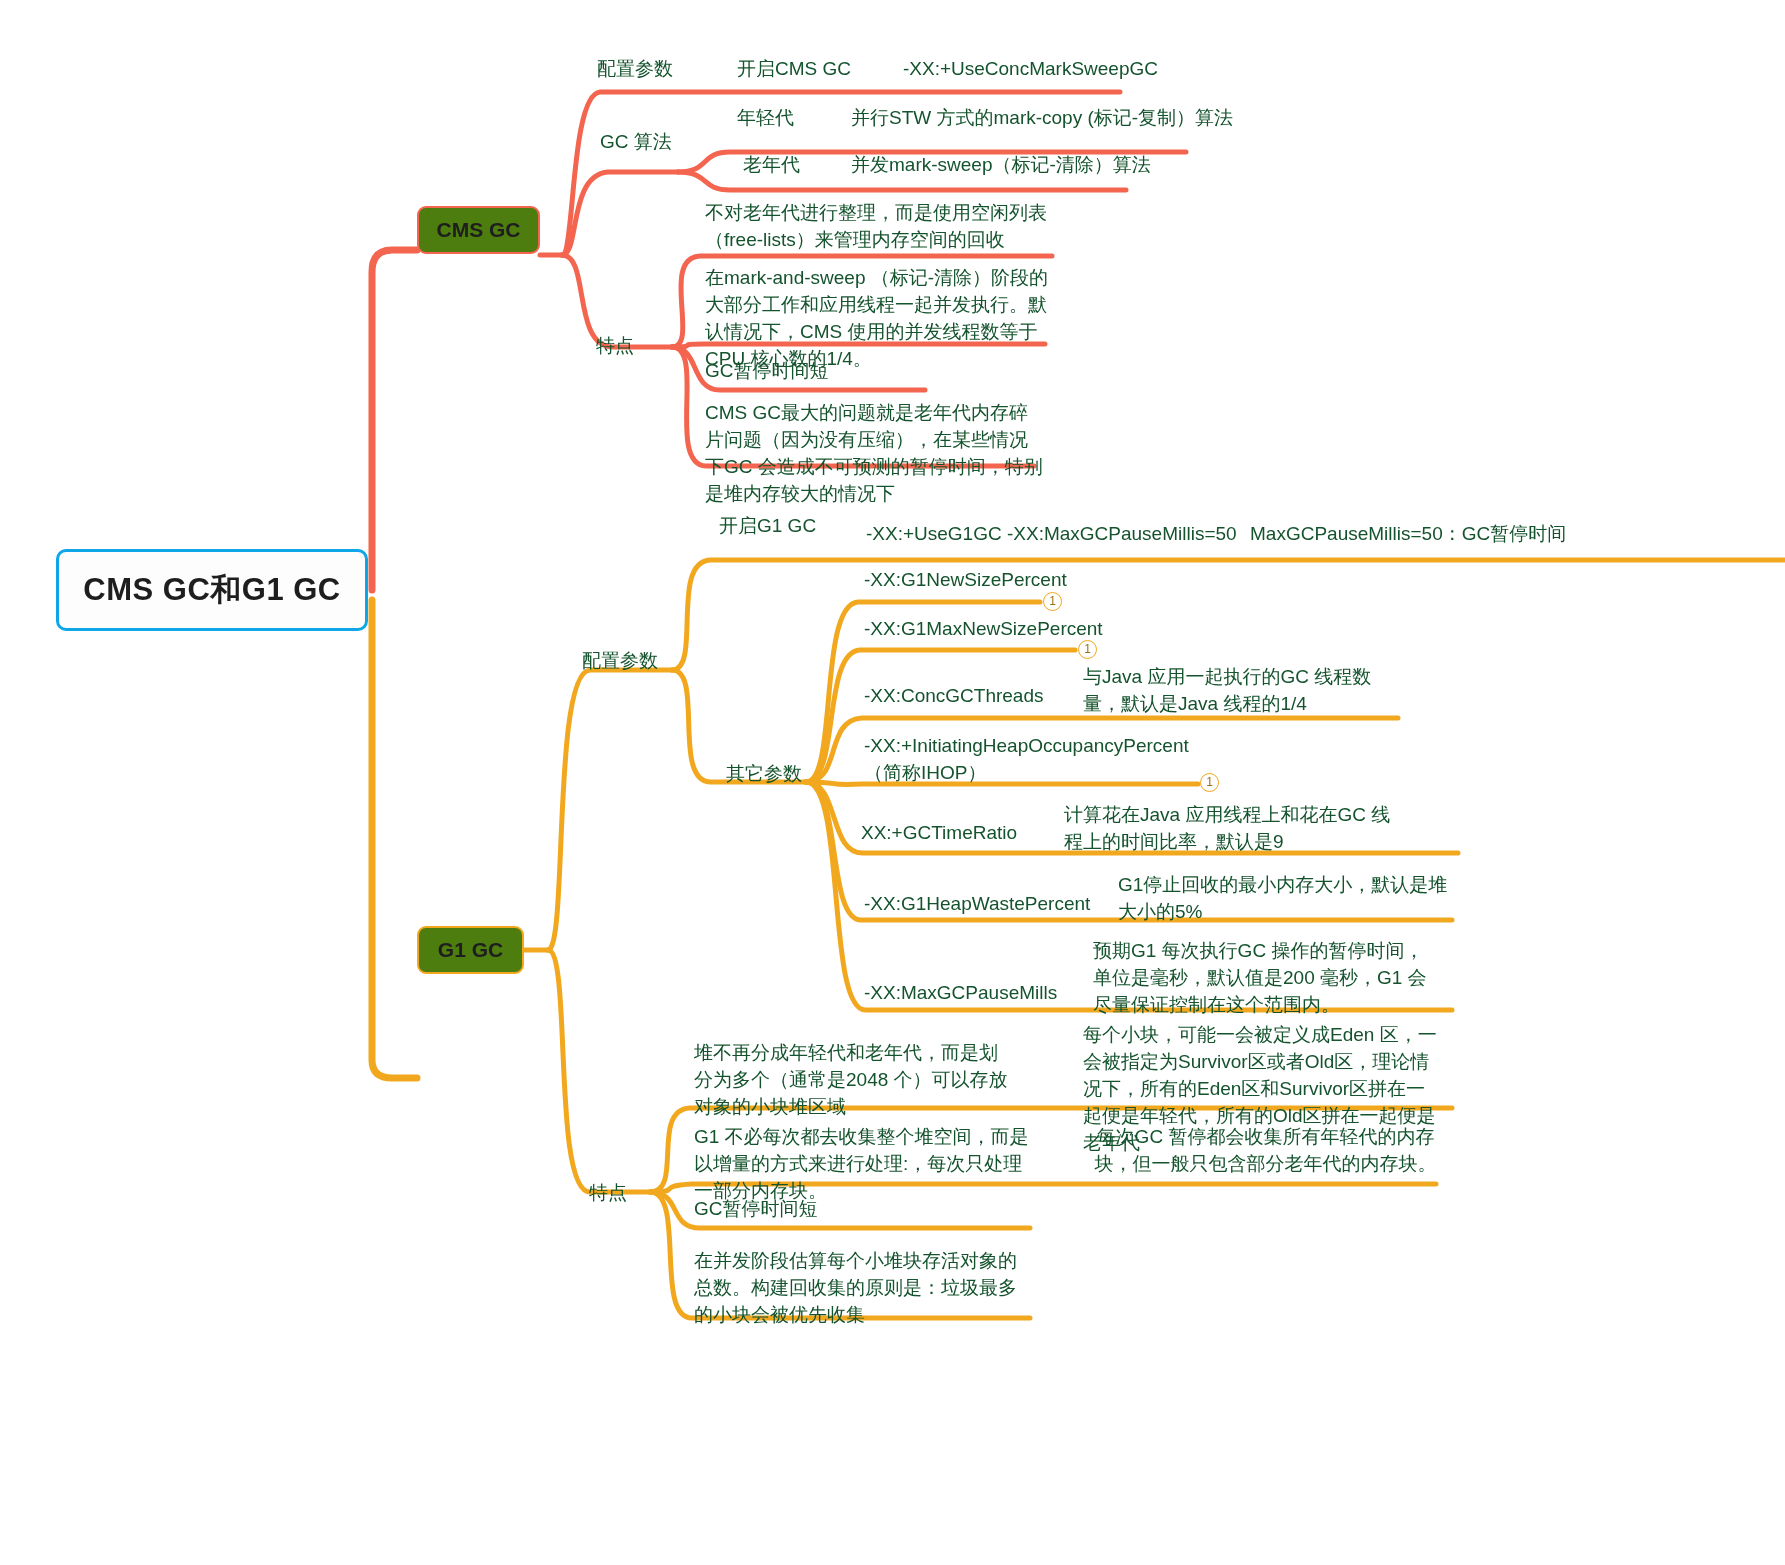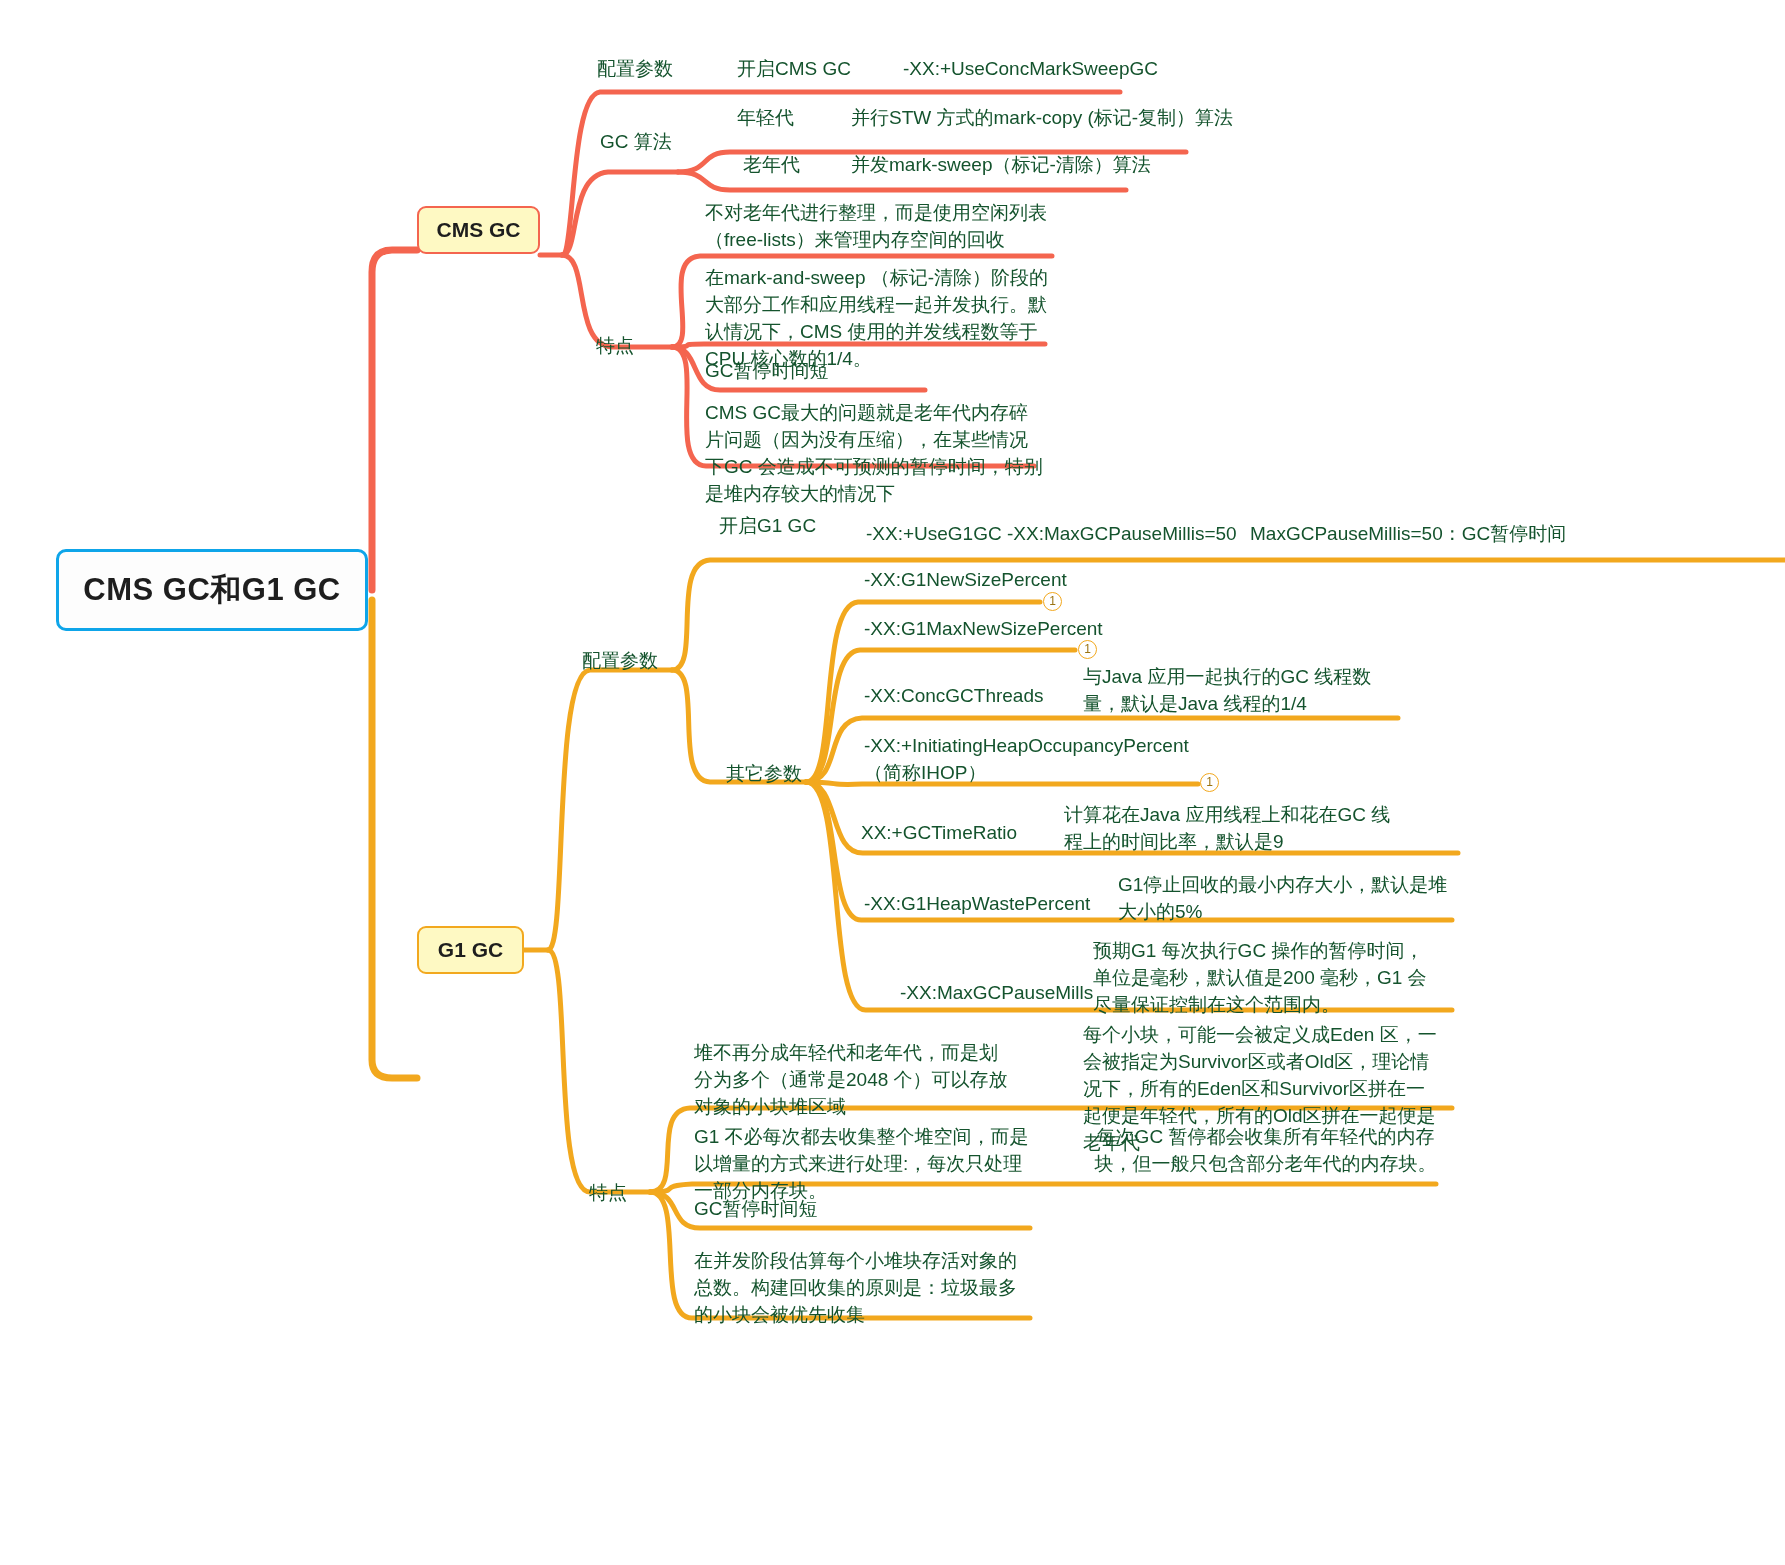--- a/index.html
+++ b/index.html
@@ -40,21 +40,21 @@
     justify-content: center;
     font-weight: bold;
     font-size: 31px;
     color: #1e1e1e;
     letter-spacing: 0.5px;
   }
   
   .branch-node {
     border: 2px solid;
     border-radius: 9px;
-    background: #fef9c3;
+    background: #4d7c0f;
     display: flex;
     align-items: center;
     justify-content: center;
     font-weight: bold;
     font-size: 21px;
     color: #1e1e1e;
   }
   .branch-cms { border-color: #f4654f; }
   .branch-g1  { border-color: #f2a81e; }
 
@@ -184,21 +184,21 @@
 
   <div class="topic" style="left:864px; top:733px; width:345px;">-XX:+InitiatingHeapOccupancyPercent（简称IHOP）</div>
   <div class="badge" style="left:1200px; top:773px;">1</div>
 
   <div class="topic" style="left:861px; top:820px;">XX:+GCTimeRatio</div>
   <div class="topic" style="left:1064px; top:802px; width:340px;">计算花在Java 应用线程上和花在GC 线程上的时间比率，默认是9</div>
 
   <div class="topic" style="left:864px; top:891px;">-XX:G1HeapWastePercent</div>
   <div class="topic" style="left:1118px; top:872px; width:330px;">G1停止回收的最小内存大小，默认是堆大小的5%</div>
 
-  <div class="topic" style="left:864px; top:980px;margin-left:36px;">-XX:MaxGCPauseMills</div>
+  <div class="topic" style="left:864px; top:980px;">-XX:MaxGCPauseMills</div>
   <div class="topic" style="left:1093px; top:938px; width:345px;">预期G1 每次执行GC 操作的暂停时间，单位是毫秒，默认值是200 毫秒，G1 会尽量保证控制在这个范围内。</div>
 
   <div class="topic" style="left:589px; top:1180px;">特点</div>
 
   <div class="topic" style="left:694px; top:1040px; width:320px;">堆不再分成年轻代和老年代，而是划分为多个（通常是2048 个）可以存放对象的小块堆区域</div>
   <div class="topic" style="left:1083px; top:1022px; width:360px;">每个小块，可能一会被定义成Eden 区，一会被指定为Survivor区或者Old区，理论情况下，所有的Eden区和Survivor区拼在一起便是年轻代，所有的Old区拼在一起便是老年代</div>
 
   <div class="topic" style="left:694px; top:1124px; width:335px;">G1 不必每次都去收集整个堆空间，而是以增量的方式来进行处理:，每次只处理一部分内存块。</div>
   <div class="topic" style="left:1093px; top:1124px; width:345px; text-align:center;">每次GC 暂停都会收集所有年轻代的内存块，但一般只包含部分老年代的内存块。</div>
 

